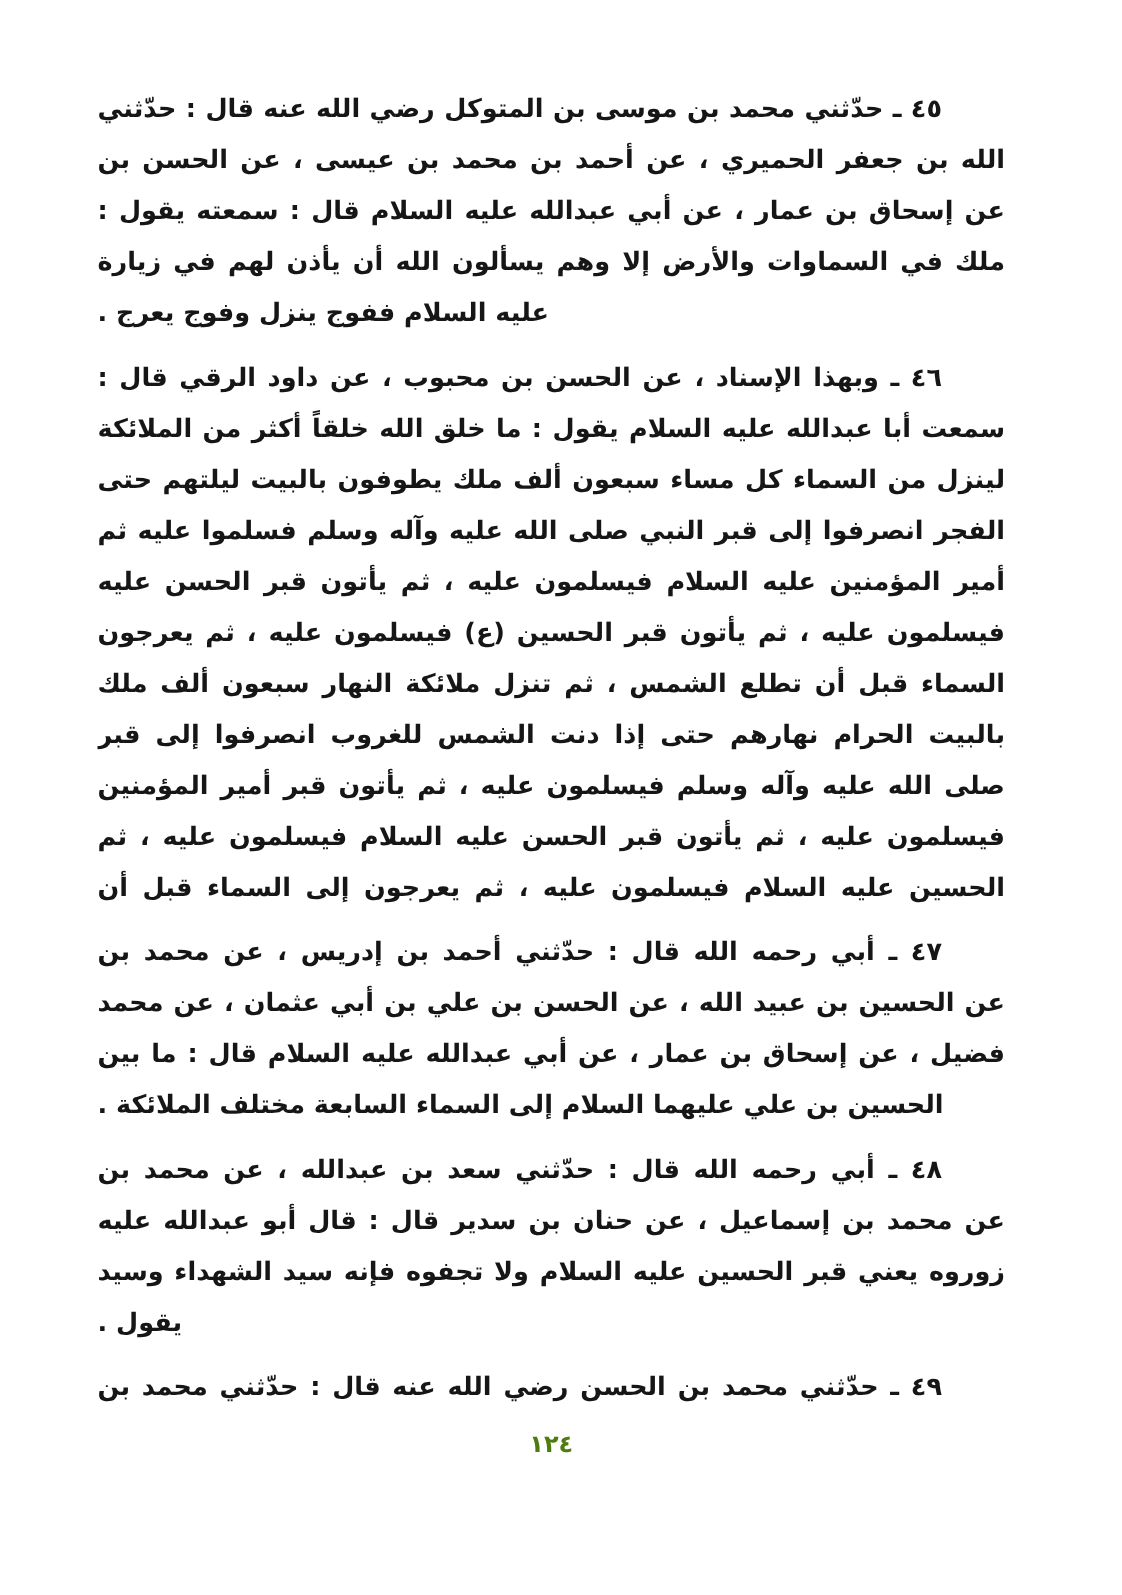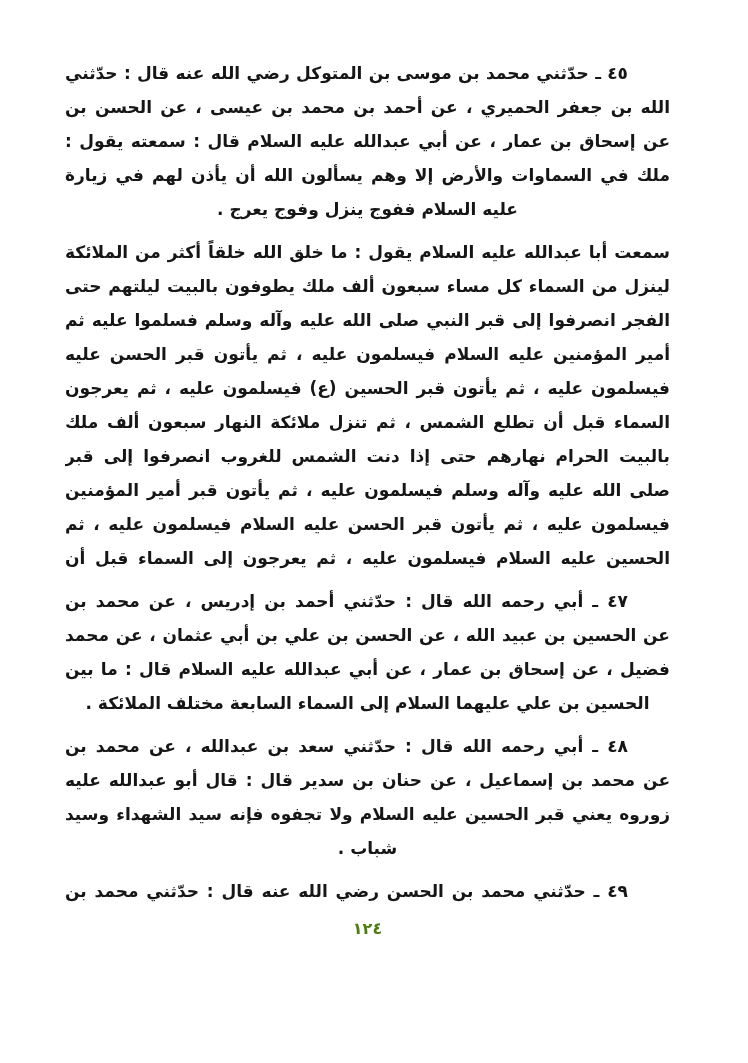--- a/index.html
+++ b/index.html
@@ -24,21 +24,21 @@
     unicode-bidi: embed;
     color: #161616;
     font-weight: 700;
     font-size: 17px;
   }
   .para { margin: 0; }
   .para + .para { margin-top: 9px; }
   .line {
     height: 34px;
     line-height: 34px;
-    text-align: center;
+    text-align: left;
     overflow: hidden;
     white-space: nowrap;
   }
   
   .line.j {
     white-space: normal;
     text-align: justify;
     text-justify: inter-word;
     text-align-last: justify;
   }
@@ -63,20 +63,21 @@
 
     <div class="para">
       <div class="line j first">٤٥ ـ حدّثني محمد بن موسى بن المتوكل رضي الله عنه قال : حدّثني عبد</div>
       <div class="line j">الله بن جعفر الحميري ، عن أحمد بن محمد بن عيسى ، عن الحسن بن محبوب ،</div>
       <div class="line j">عن إسحاق بن عمار ، عن أبي عبدالله عليه السلام قال : سمعته يقول : ليس</div>
       <div class="line j">ملك في السماوات والأرض إلا وهم يسألون الله أن يأذن لهم في زيارة قبر الحسين</div>
       <div class="line">عليه السلام ففوج ينزل وفوج يعرج .</div>
     </div>
 
     <div class="para">
+      <div class="line j first">٤٦ ـ وبهذا الإسناد ، عن الحسن بن محبوب ، عن داود الرقي قال :</div>
       <div class="line j">سمعت أبا عبدالله عليه السلام يقول : ما خلق الله خلقاً أكثر من الملائكة وإنه</div>
       <div class="line j">لينزل من السماء كل مساء سبعون ألف ملك يطوفون بالبيت ليلتهم حتى إذا طلع</div>
       <div class="line j">الفجر انصرفوا إلى قبر النبي صلى الله عليه وآله وسلم فسلموا عليه ثم يأتون قبر</div>
       <div class="line j">أمير المؤمنين عليه السلام فيسلمون عليه ، ثم يأتون قبر الحسن عليه السلام</div>
       <div class="line j">فيسلمون عليه ، ثم يأتون قبر الحسين (ع) فيسلمون عليه ، ثم يعرجون إلى</div>
       <div class="line j">السماء قبل أن تطلع الشمس ، ثم تنزل ملائكة النهار سبعون ألف ملك فيطوفون</div>
       <div class="line j">بالبيت الحرام نهارهم حتى إذا دنت الشمس للغروب انصرفوا إلى قبر رسول الله</div>
       <div class="line j">صلى الله عليه وآله وسلم فيسلمون عليه ، ثم يأتون قبر أمير المؤمنين عليه السلام</div>
       <div class="line j">فيسلمون عليه ، ثم يأتون قبر الحسن عليه السلام فيسلمون عليه ، ثم يأتون قبر</div>
       <div class="line j">الحسين عليه السلام فيسلمون عليه ، ثم يعرجون إلى السماء قبل أن تغيب</div>
@@ -86,21 +87,21 @@
       <div class="line j first">٤٧ ـ أبي رحمه الله قال : حدّثني أحمد بن إدريس ، عن محمد بن أحمد ،</div>
       <div class="line j">عن الحسين بن عبيد الله ، عن الحسن بن علي بن أبي عثمان ، عن محمد بن</div>
       <div class="line j">فضيل ، عن إسحاق بن عمار ، عن أبي عبدالله عليه السلام قال : ما بين قبر</div>
       <div class="line">الحسين بن علي عليهما السلام إلى السماء السابعة مختلف الملائكة .</div>
     </div>
 
     <div class="para">
       <div class="line j first">٤٨ ـ أبي رحمه الله قال : حدّثني سعد بن عبدالله ، عن محمد بن الحسين ،</div>
       <div class="line j">عن محمد بن إسماعيل ، عن حنان بن سدير قال : قال أبو عبدالله عليه السلام</div>
       <div class="line j">زوروه يعني قبر الحسين عليه السلام ولا تجفوه فإنه سيد الشهداء وسيد شباب أهل</div>
-      <div class="line">شباب .</div>
+      <div class="line">يقول .</div>
     </div>
 
     <div class="para">
       <div class="line j first">٤٩ ـ حدّثني محمد بن الحسن رضي الله عنه قال : حدّثني محمد بن الحسن</div>
     </div>
 
     <div class="page-number">١٢٤</div>
   </div>
 </div>
 

